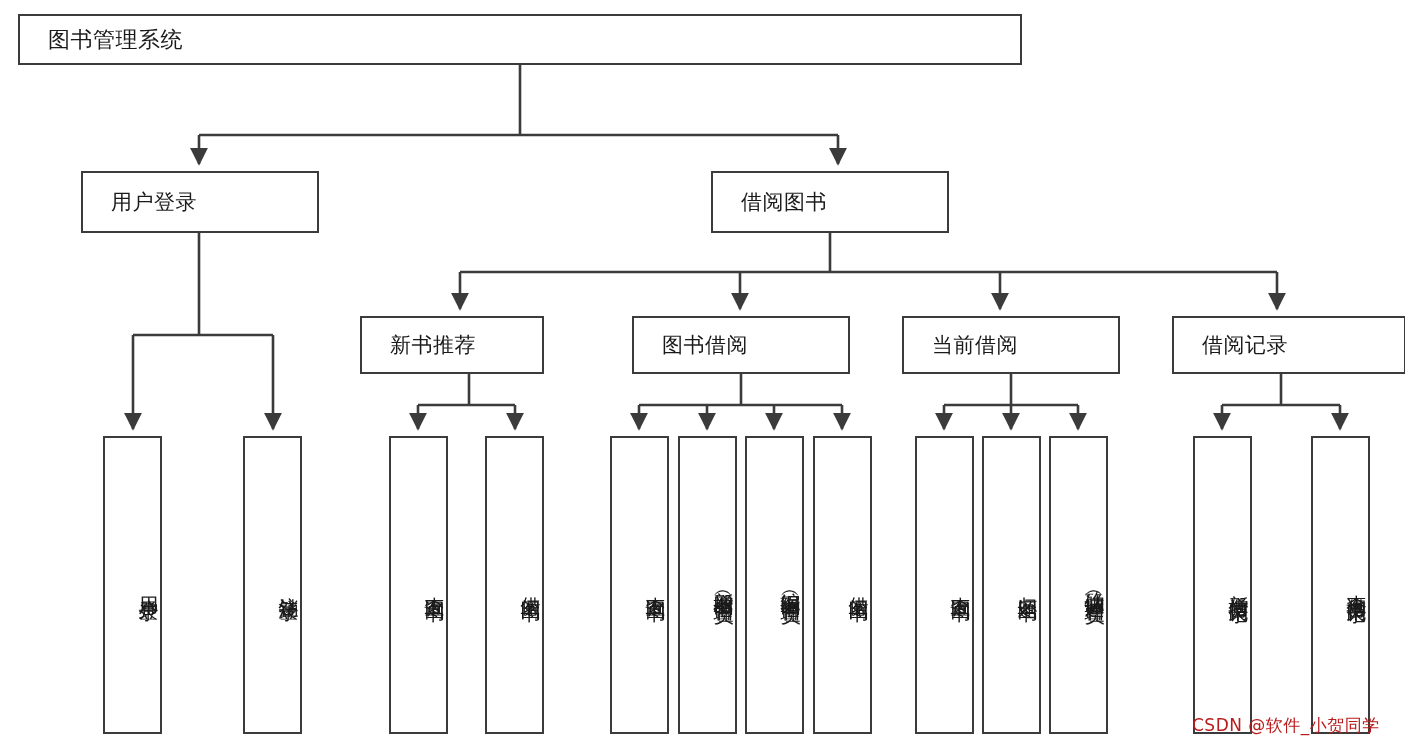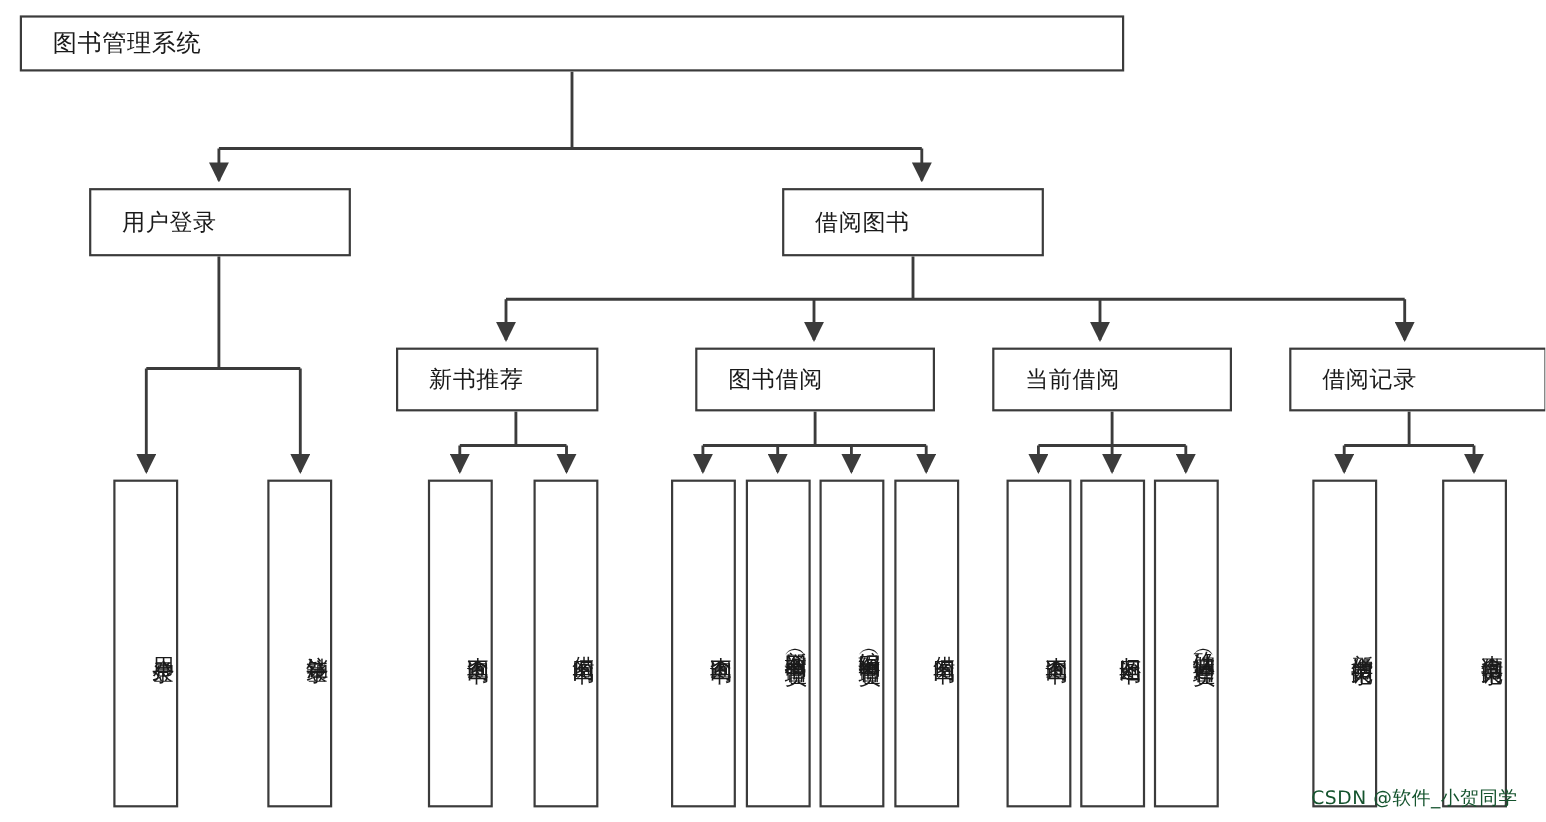--- a/index.html
+++ b/index.html
@@ -59,21 +59,21 @@
     writing-mode: vertical-rl;
     text-orientation: upright;
     display: block;
     white-space: nowrap;
   }
   .watermark {
     position: absolute;
     left: 1192px;
     top: 714px;
     font-size: 17px;
-    color: #14532d;
+    color: #b91c1c;
     white-space: nowrap;
     z-index: 5;
     letter-spacing: 0.5px;
   }
 </style>
 </head>
 <body>
 
 <div id="canvas">
 

